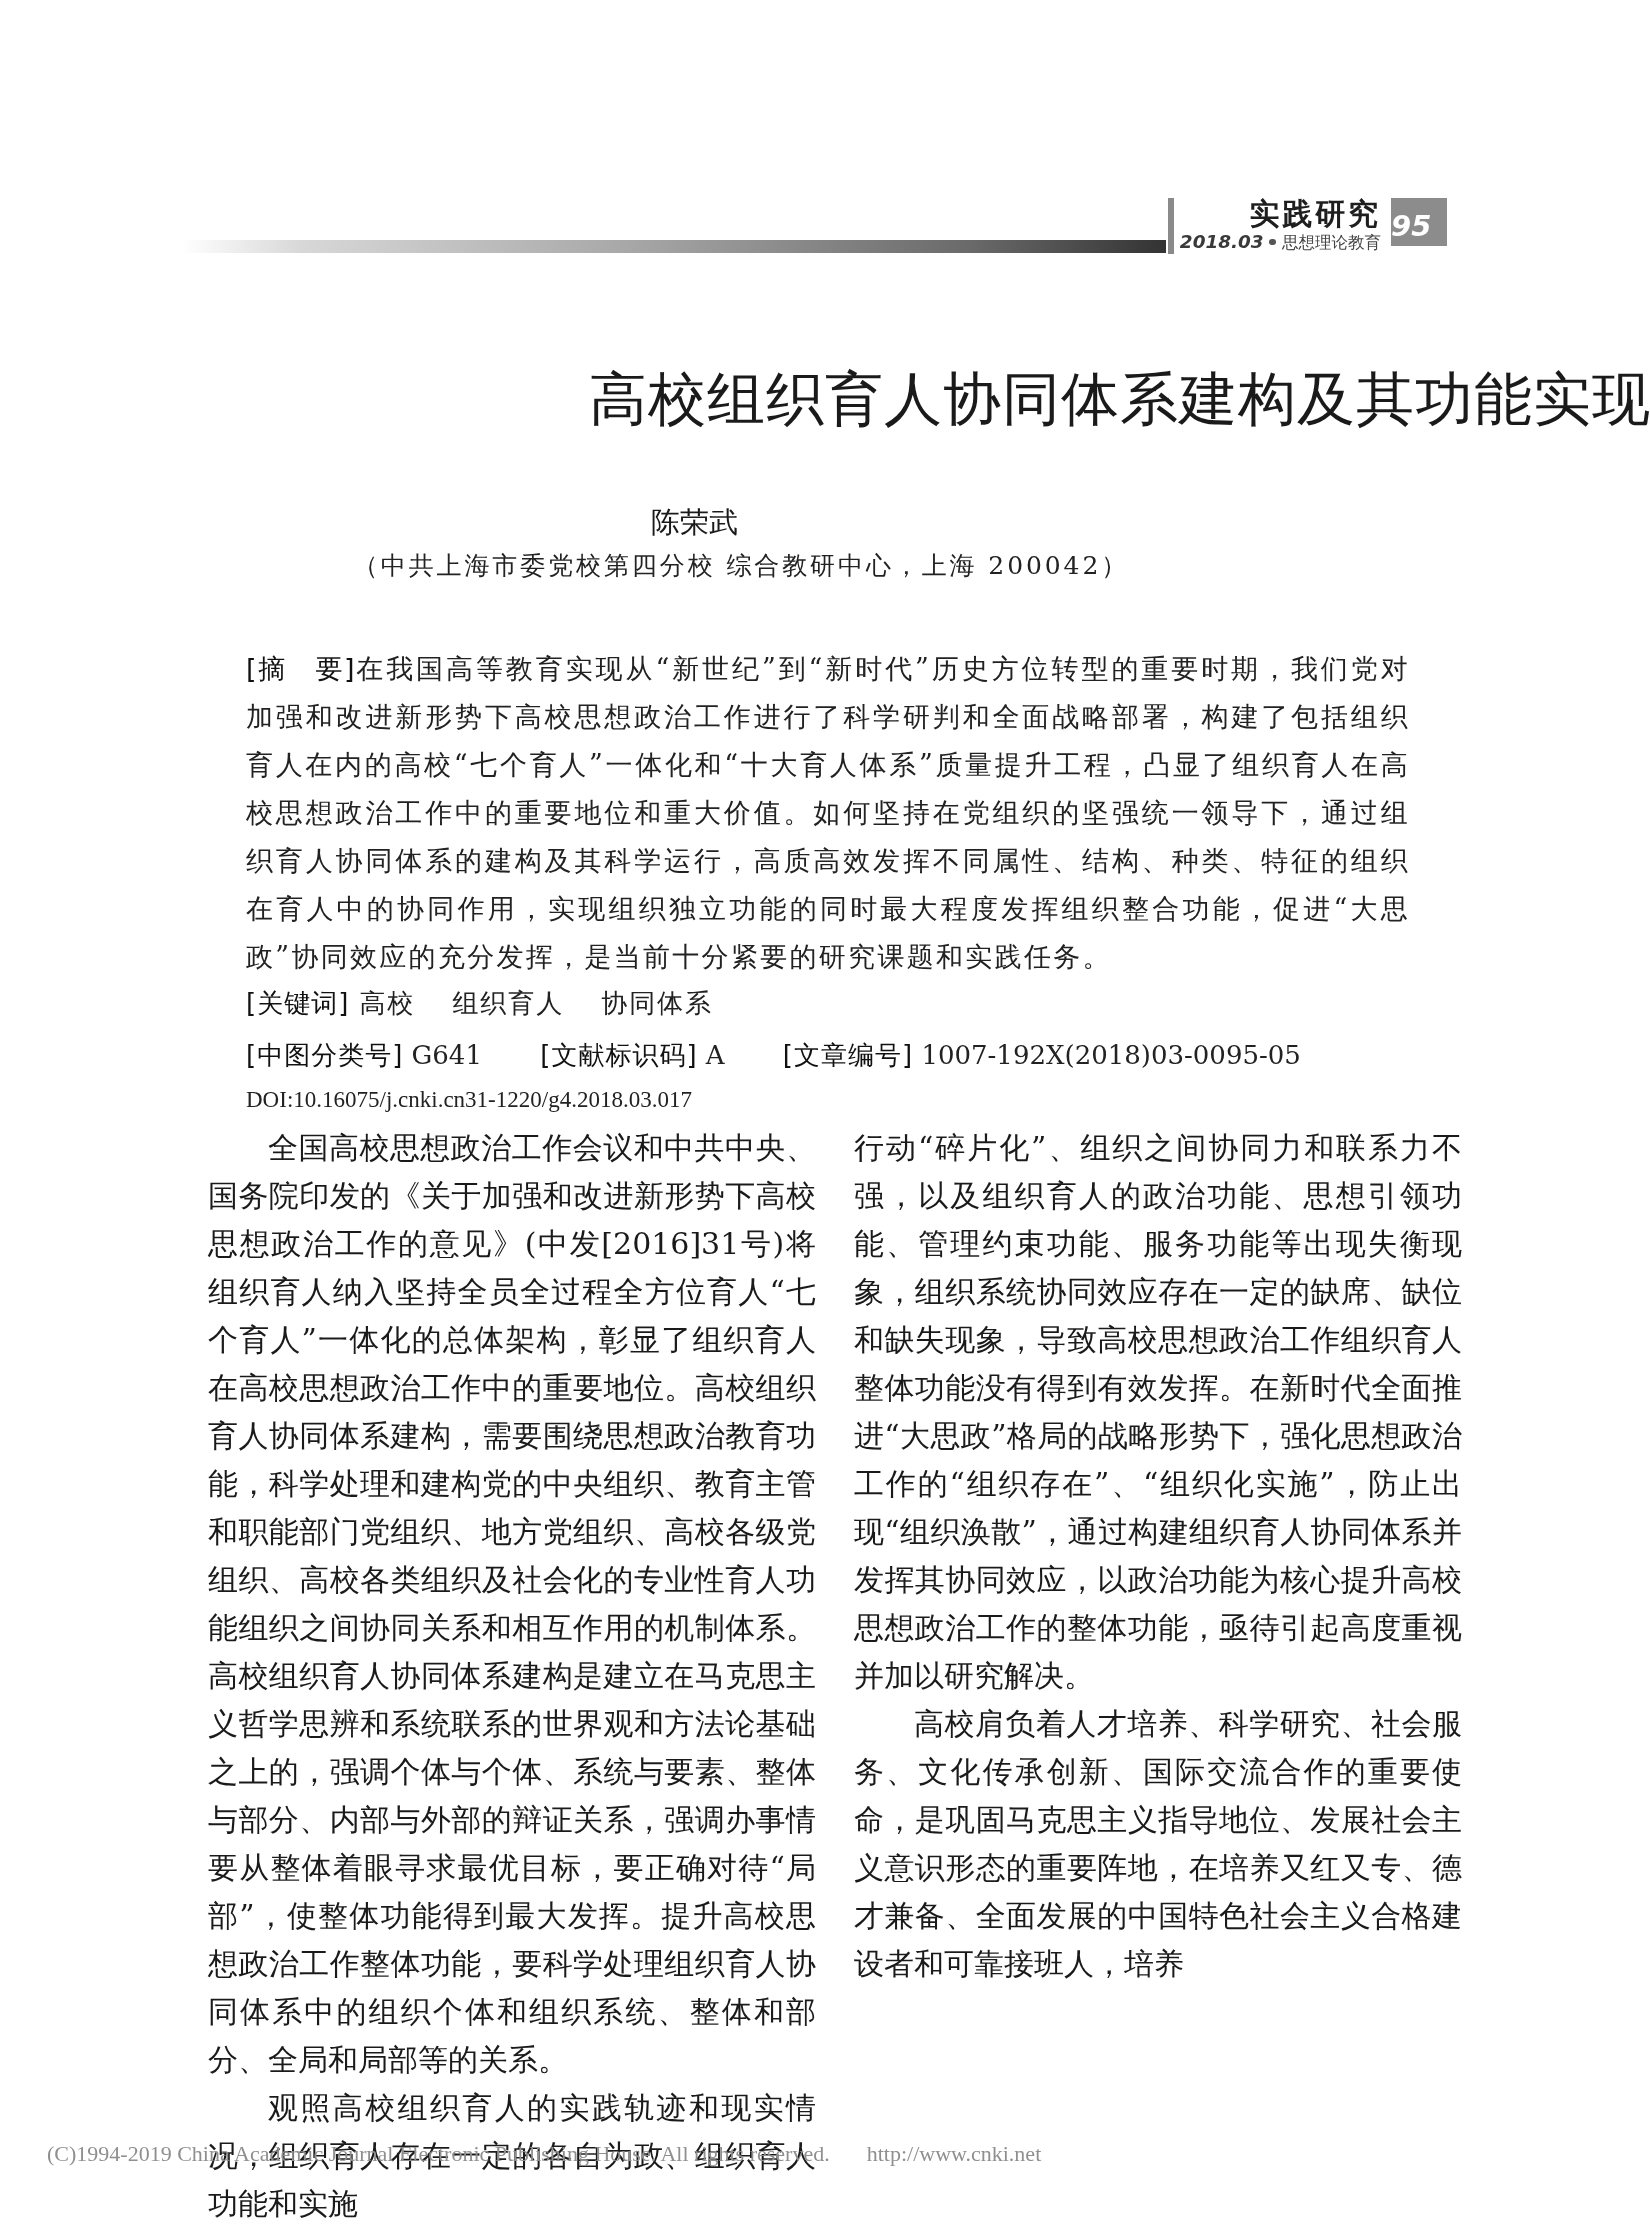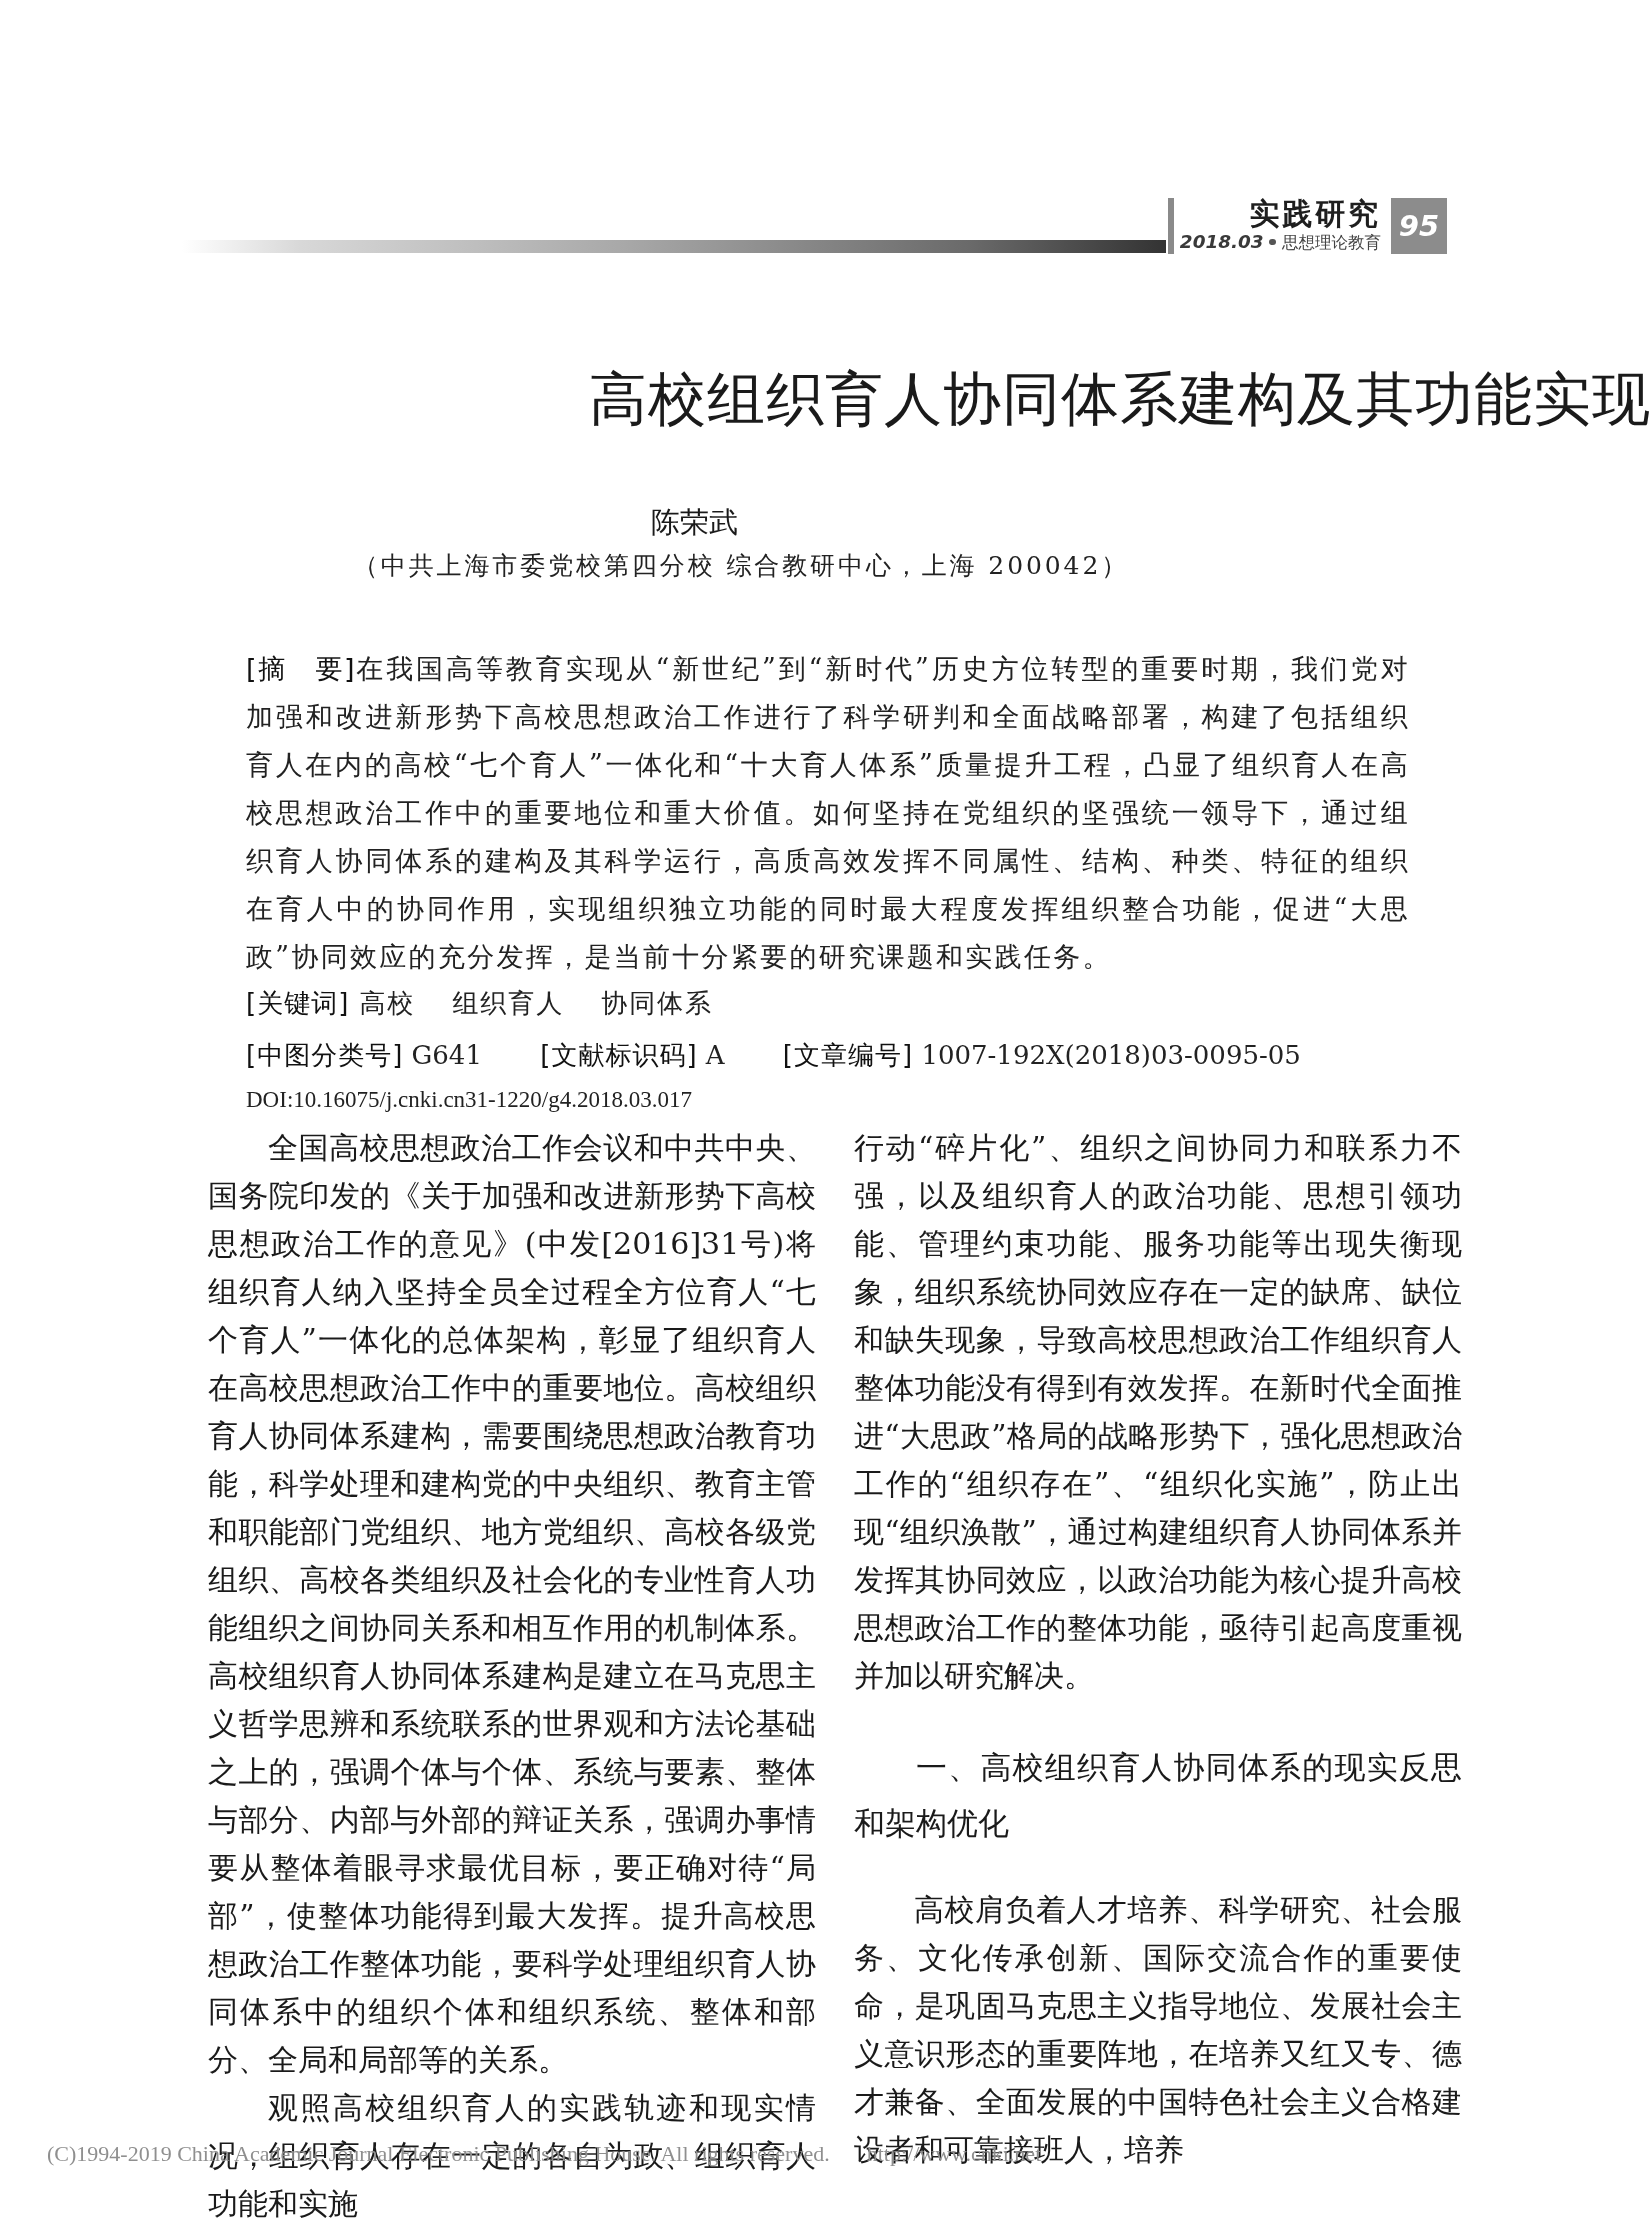--- a/index.html
+++ b/index.html
@@ -9,23 +9,23 @@
   
   .hdr-line { position: absolute; left: 182px; top: 240px; width: 984px; height: 12.6px;
               background: linear-gradient(to right, rgba(255,255,255,0) 0%, #d8d8d8 12%, #a8a8a8 45%, #6a6a6a 80%, #333 100%); }
   .hdr-vbar { position: absolute; left: 1168px; top: 198px; width: 5.8px; height: 56px; background: #8a8a8a; }
   .hdr-section { position: absolute; right: 270px; top: 194px; font-family: "DejaVu Sans", sans-serif;
                  font-weight: bold; font-size: 30px; letter-spacing: 2.9px; color: #1e1e1e; white-space: nowrap; }
   .hdr-sub { position: absolute; right: 270px; top: 231px; white-space: nowrap; font-size: 17.5px; color: #444; }
   .hdr-sub .date { font-family: "DejaVu Sans", sans-serif; font-weight: bold; font-style: italic; font-size: 18.4px; color: #3a3a3a; }
   .hdr-sub .dot { display: inline-block; width: 6.8px; height: 6.8px; border-radius: 50%; background: #555; margin: 0 5.8px 2.9px 5.8px; vertical-align: middle; }
   .hdr-sub .journal { font-family: "DejaVu Sans", sans-serif; font-size: 16.5px; color: #444; text-align: right; }
-  .hdr-pagebox { position: absolute; left: 1391px; top: 198px; width: 56px; height: 56px; background: #8c8c8c;
+  .hdr-pagebox { position: absolute; left: 1391px; top: 198px; width: 56px; height: 48px; background: #8c8c8c;
                  color: #fff; font-family: "DejaVu Sans", sans-serif; font-weight: bold; font-style: italic;
-                 font-size: 29px; line-height: 56px; text-align: center; }
+                 font-size: 29px; line-height: 56px; text-align: left; }
 
   
   .title { position: absolute; left: 0; width: 1651px; top: 361px; text-align: right;
            font-family: "DejaVu Sans", sans-serif; font-size: 58px; letter-spacing: 1px; color: #1a1a1a; }
   .author { position: absolute; left: 0; width: 1389px; top: 503px; text-align: center;
             font-family: "DejaVu Sans", sans-serif; font-size: 29px; color: #1a1a1a; }
   .affil { position: absolute; left: 0; width: 1482px; top: 549px; text-align: center;
            font-size: 25px; letter-spacing: 2.9px; color: #222; }
 
   
@@ -87,20 +87,19 @@
 
 <div class="meta doi">DOI:10.16075/j.cnki.cn31-1220/g4.2018.03.017</div>
 
 <div class="col left">
   <p>全国高校思想政治工作会议和中共中央、国务院印发的《关于加强和改进新形势下高校思想政治工作的意见》(中发[2016]31号)将组织育人纳入坚持全员全过程全方位育人“七个育人”一体化的总体架构，彰显了组织育人在高校思想政治工作中的重要地位。高校组织育人协同体系建构，需要围绕思想政治教育功能，科学处理和建构党的中央组织、教育主管和职能部门党组织、地方党组织、高校各级党组织、高校各类组织及社会化的专业性育人功能组织之间协同关系和相互作用的机制体系。高校组织育人协同体系建构是建立在马克思主义哲学思辨和系统联系的世界观和方法论基础之上的，强调个体与个体、系统与要素、整体与部分、内部与外部的辩证关系，强调办事情要从整体着眼寻求最优目标，要正确对待“局部”，使整体功能得到最大发挥。提升高校思想政治工作整体功能，要科学处理组织育人协同体系中的组织个体和组织系统、整体和部分、全局和局部等的关系。</p>
   <p>观照高校组织育人的实践轨迹和现实情况，组织育人存在一定的各自为政、组织育人功能和实施</p>
 </div>
 
 <div class="col right">
   <p class="cont">行动“碎片化”、组织之间协同力和联系力不强，以及组织育人的政治功能、思想引领功能、管理约束功能、服务功能等出现失衡现象，组织系统协同效应存在一定的缺席、缺位和缺失现象，导致高校思想政治工作组织育人整体功能没有得到有效发挥。在新时代全面推进“大思政”格局的战略形势下，强化思想政治工作的“组织存在”、“组织化实施”，防止出现“组织涣散”，通过构建组织育人协同体系并发挥其协同效应，以政治功能为核心提升高校思想政治工作的整体功能，亟待引起高度重视并加以研究解决。</p>
-  <div class="sec-head">一、高校组织育人协同体系的现实反思和架构优化</div>
   <p>高校肩负着人才培养、科学研究、社会服务、文化传承创新、国际交流合作的重要使命，是巩固马克思主义指导地位、发展社会主义意识形态的重要阵地，在培养又红又专、德才兼备、全面发展的中国特色社会主义合格建设者和可靠接班人，培养</p>
 </div>
 
 <div class="footer">
   <span>(C)1994-2019 China Academic Journal Electronic Publishing House. All rights reserved.</span><span class="url">http://www.cnki.net</span>
 </div>
 
 
 </body></html>

